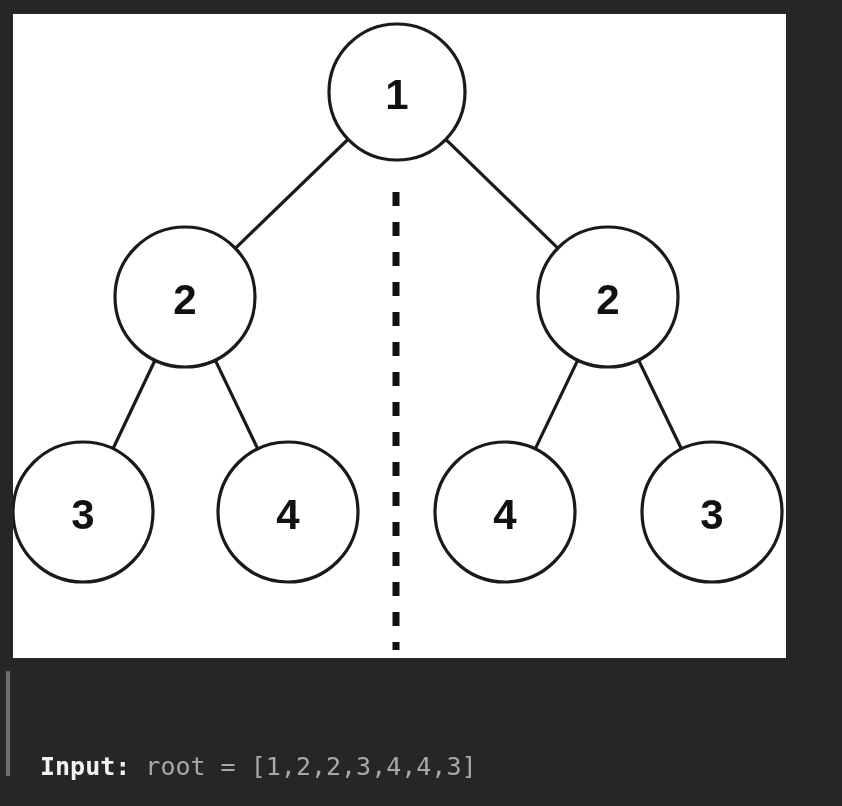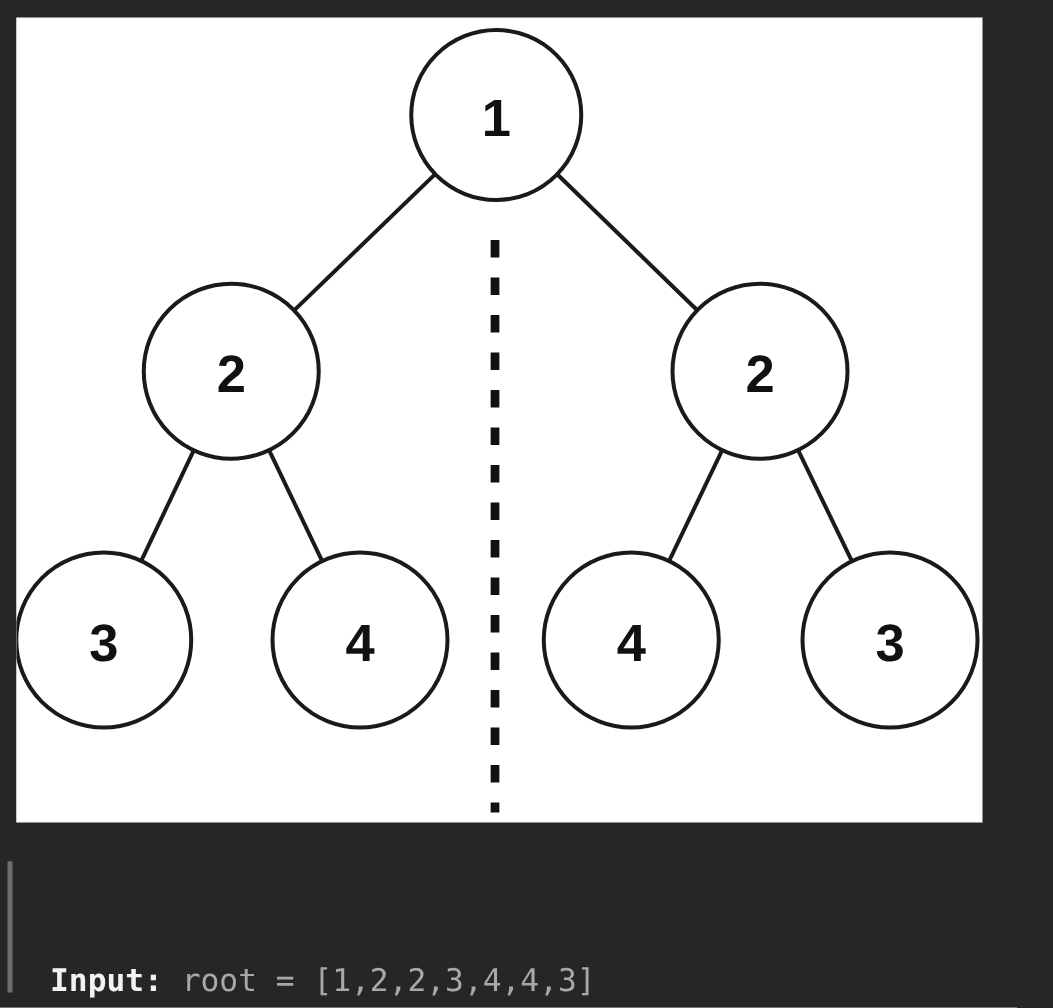--- a/index.html
+++ b/index.html
@@ -52,21 +52,21 @@
   }
   .mirror-line {
     stroke: #111111;
     stroke-width: 7;
     stroke-dasharray: 14 16;
     fill: none;
   }
   .caption-block {
     position: absolute;
     left: 0;
-    top: 684px;
+    top: 666px;
     width: 842px;
     height: 116px;
   }
   .accent-bar {
     position: absolute;
     left: 6px;
     top: 5px;
     width: 4px;
     height: 105px;
     background: #6e6e6e;

